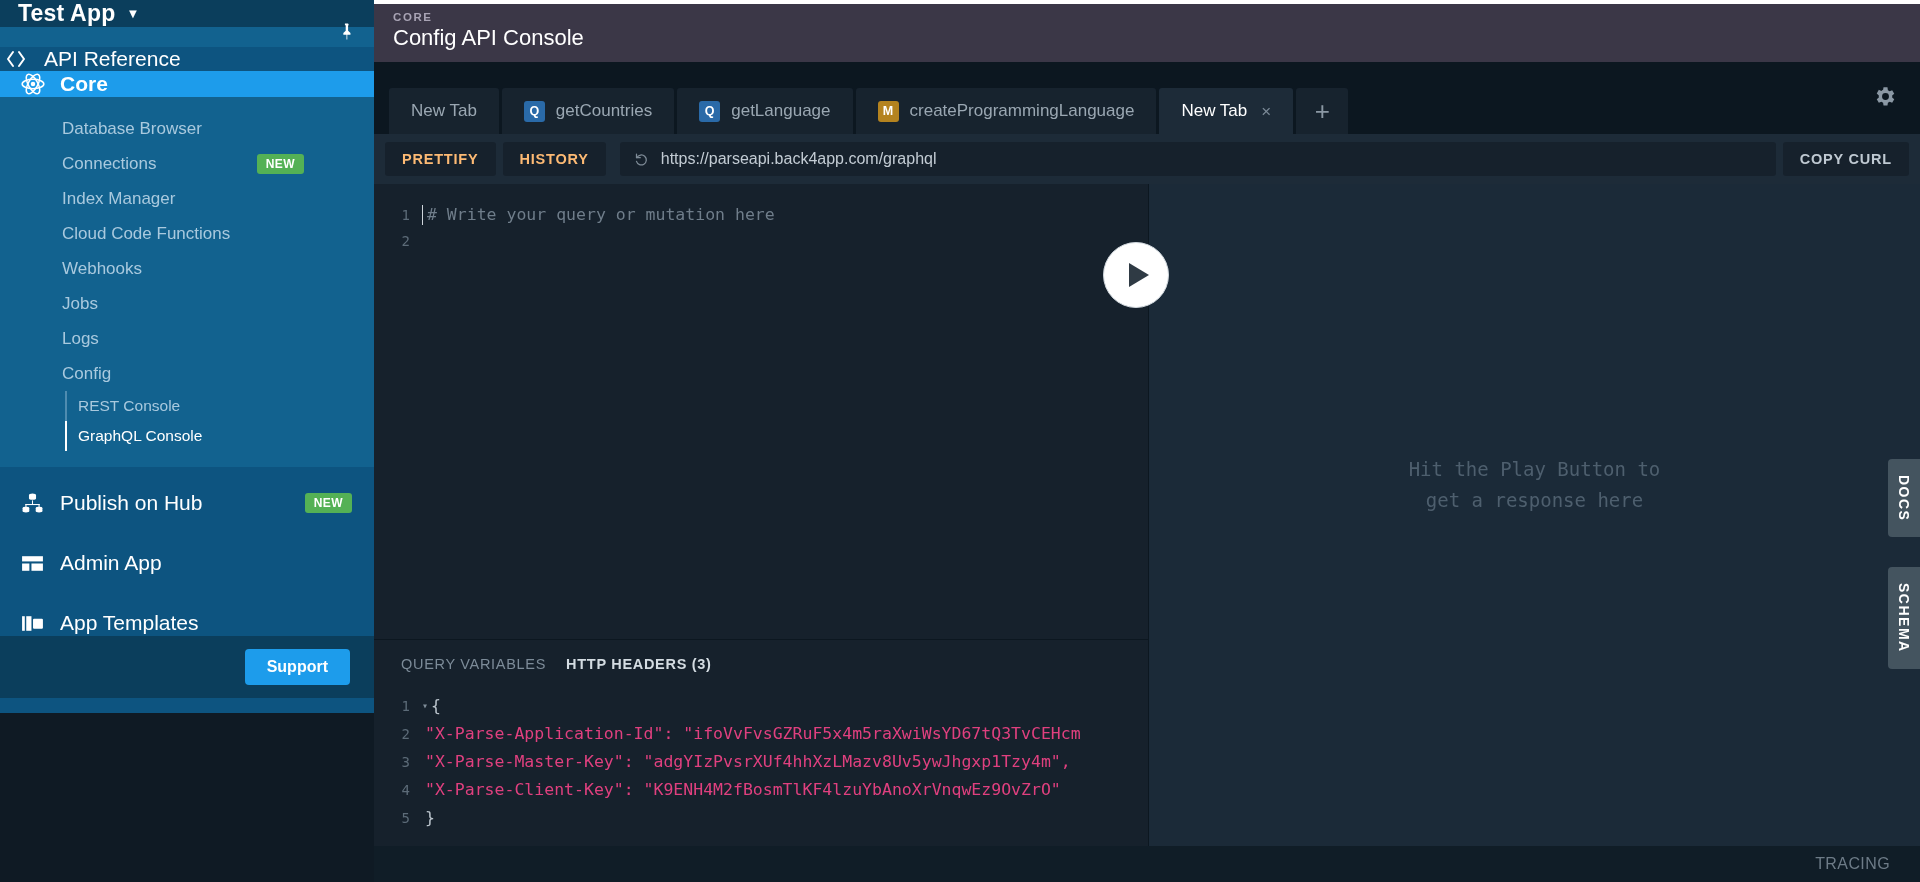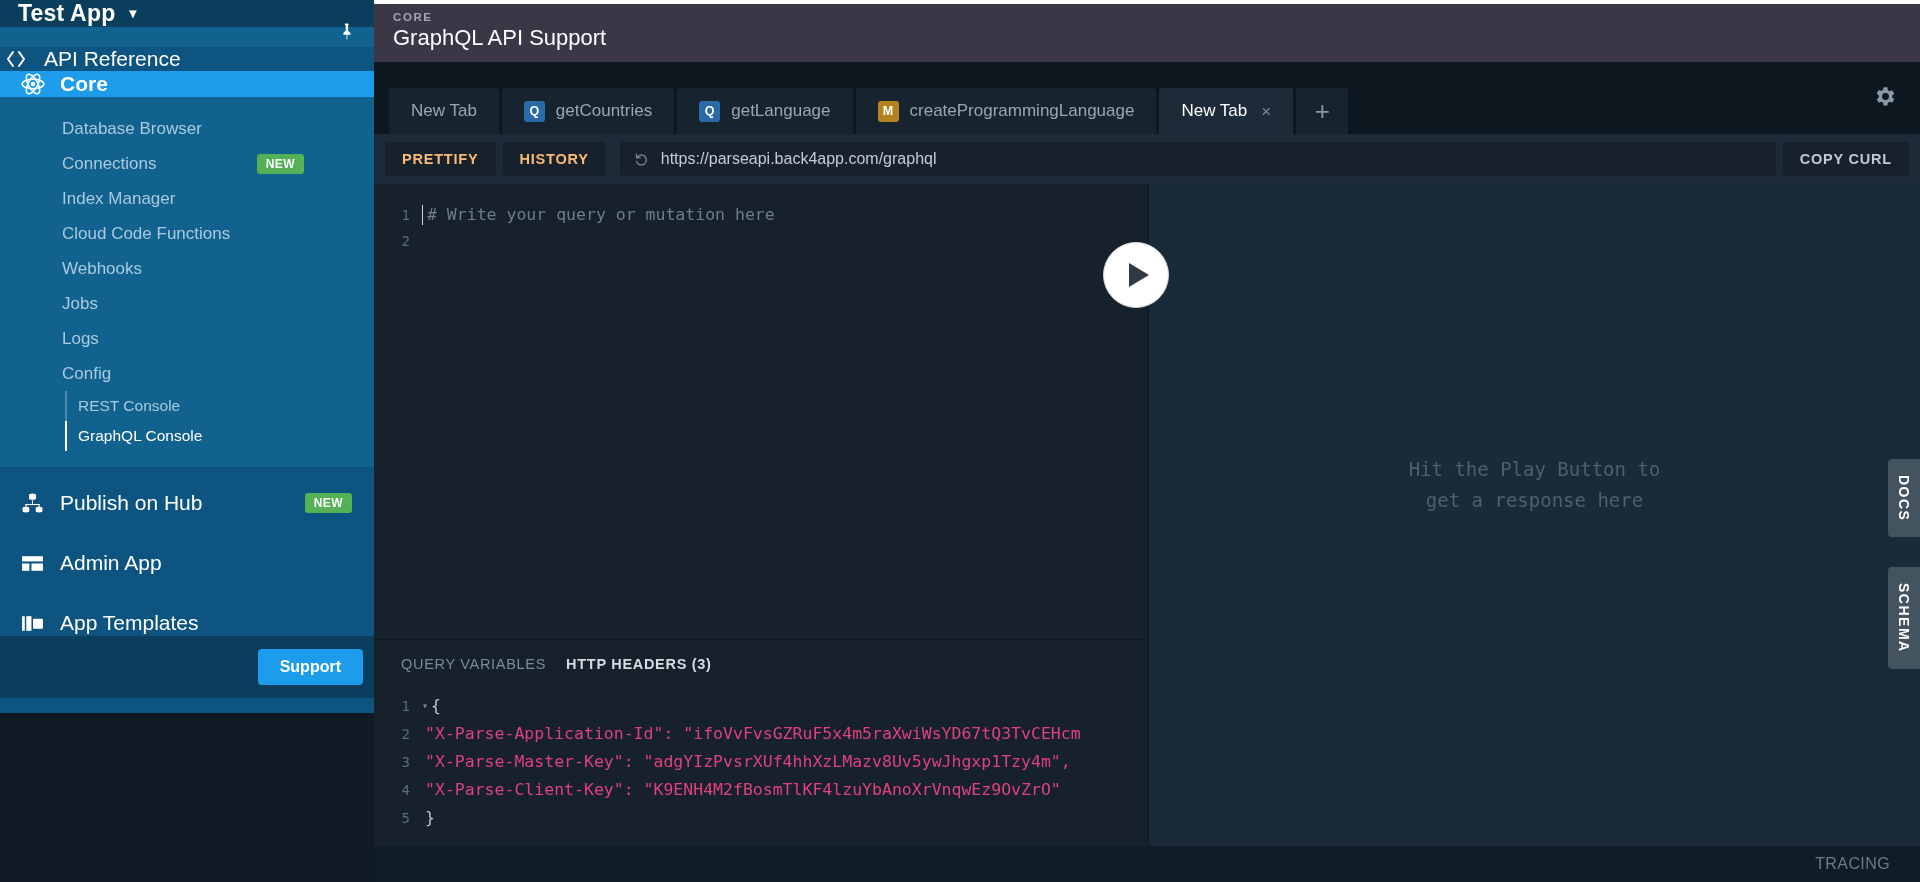--- a/index.html
+++ b/index.html
@@ -89,21 +89,21 @@
   }
   .sb-row .sb-ico { width: 40px; display: flex; align-items: center; color: #fff; }
   .sb-row .sb-lbl { font-size: 21px; }
   .sb-row .sb-badge { right: 22px; }
 
   .sb-footer {
     position: absolute; left: 0; bottom: 0;
     width: 374px; height: 62px;
     background: #0b3e5c;
     display: flex; align-items: center; justify-content: flex-end;
-    padding-right: 11px;
+    padding-right: 24px;
   }
   .support-btn {
     background: #1d9ceb; color: #fff;
     font-size: 16px; font-weight: bold;
     padding: 9px 22px; border-radius: 4px;
     border: none; cursor: pointer;
   }
 
   
   .main { flex: 1 1 auto; display: flex; flex-direction: column; background: #0c1720; min-width: 0; }
@@ -395,21 +395,21 @@
 
     <div class="sb-footer">
       <button class="support-btn">Support</button>
     </div>
   </div>
 
   <div class="main">
 
     <div class="page-header">
       <div class="ph-kicker">CORE</div>
-      <div class="ph-title">GraphQL API Support</div>
+      <div class="ph-title">Config API Console</div>
     </div>
 
     <div class="tabbar">
       <div class="tab">
         <span>New Tab</span>
       </div>
       <div class="tab">
         <span class="tab-chip q">Q</span>
         <span>getCountries</span>
       </div>

